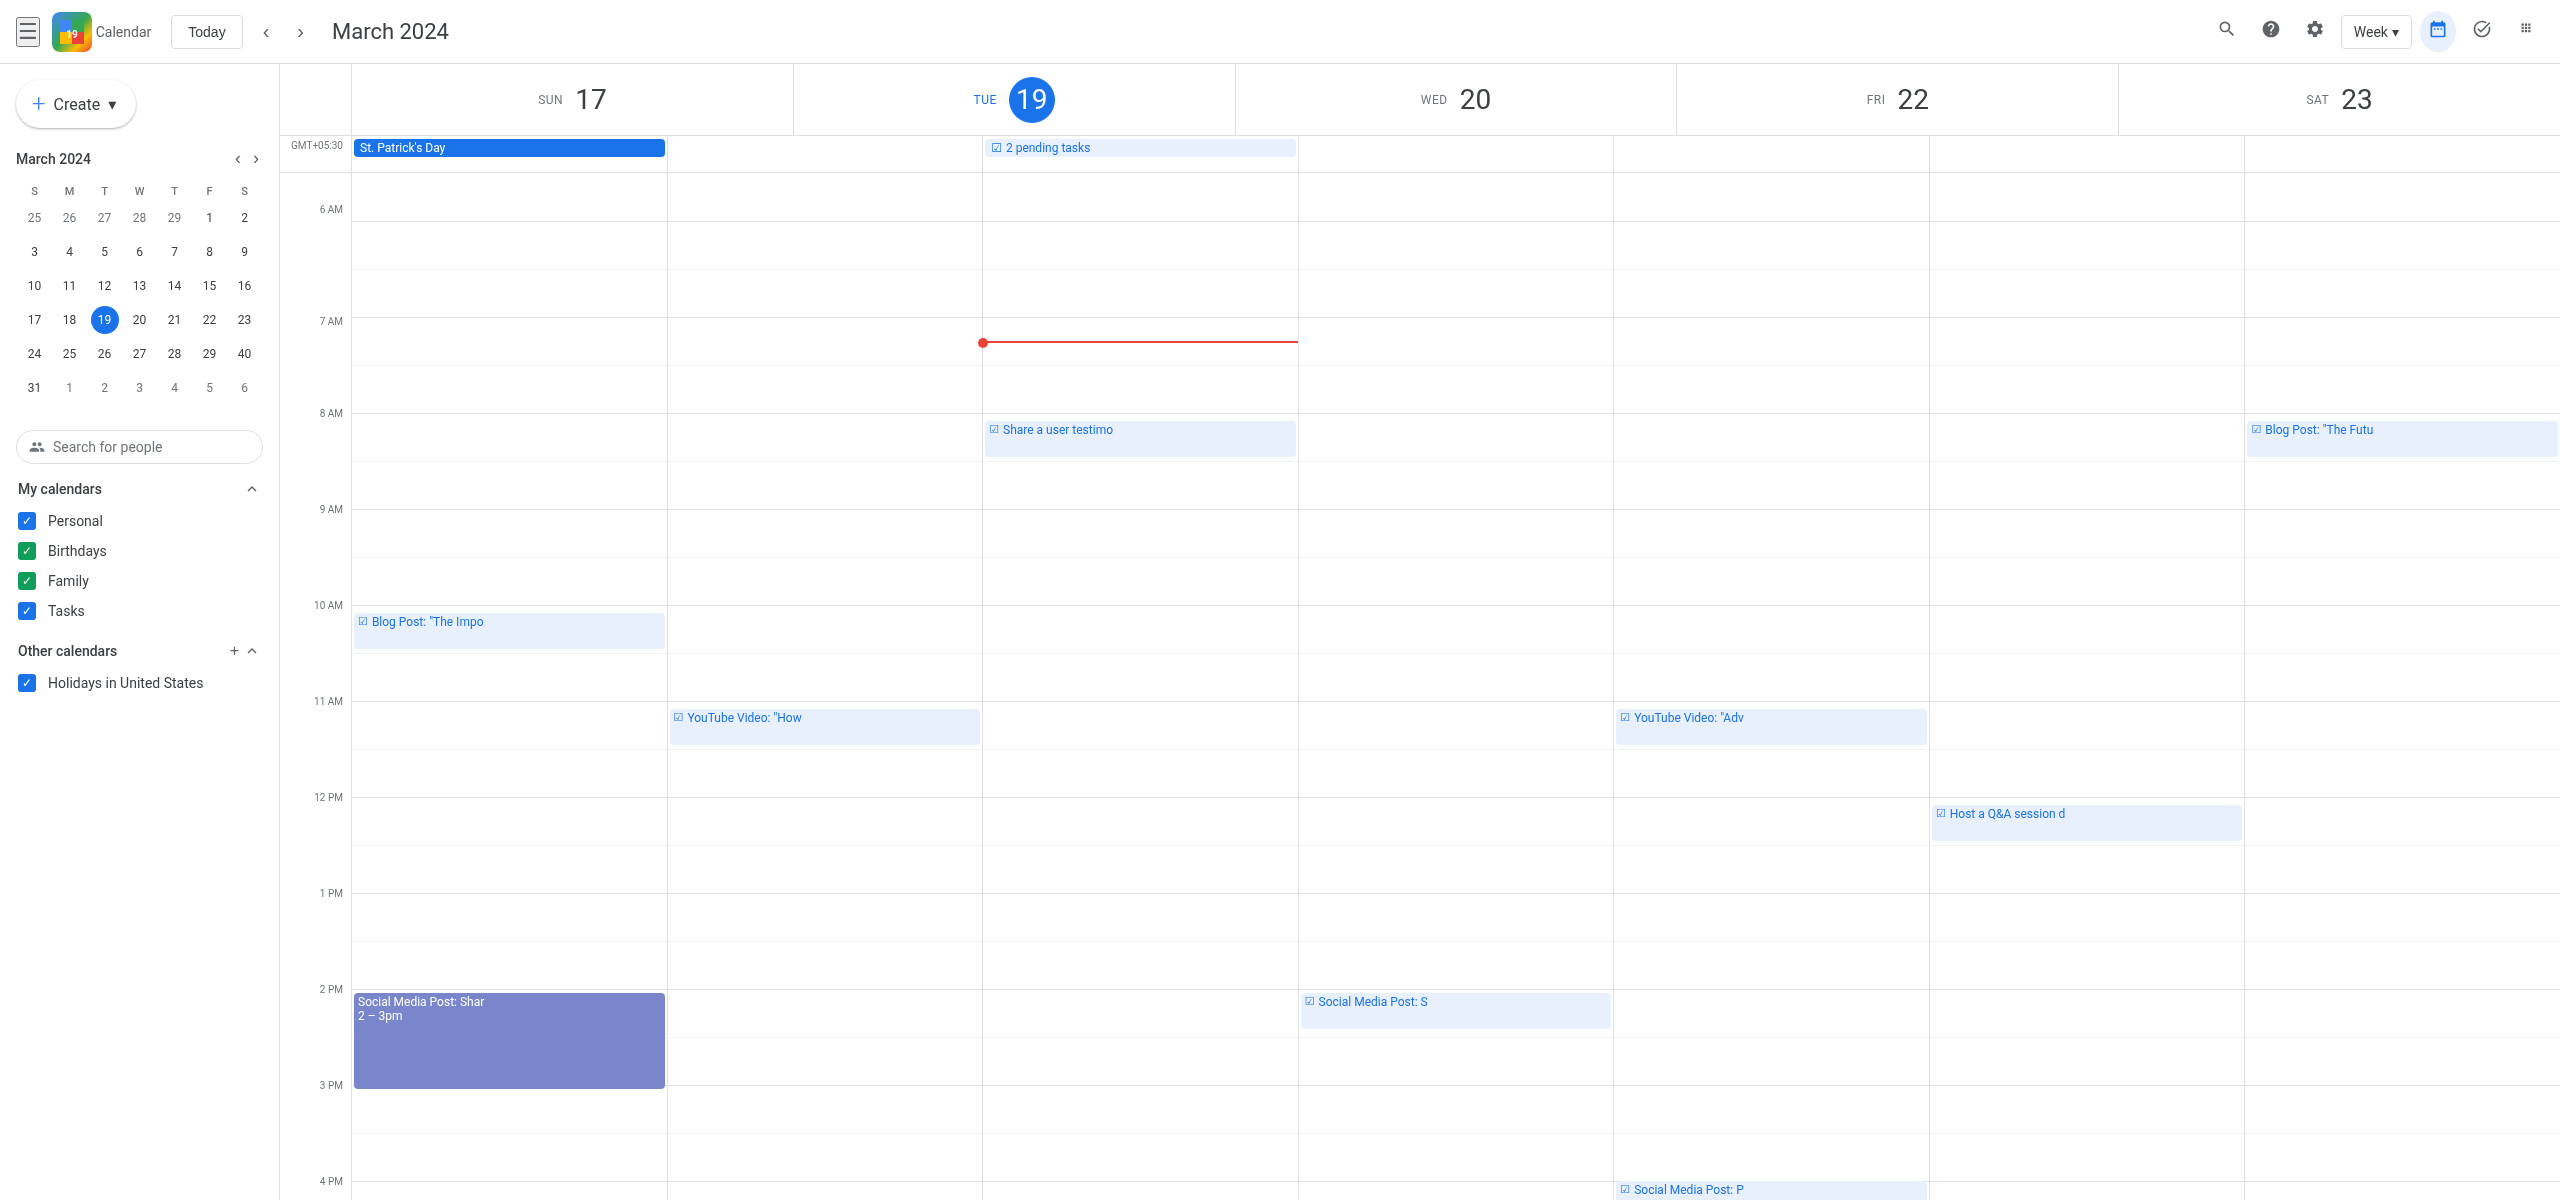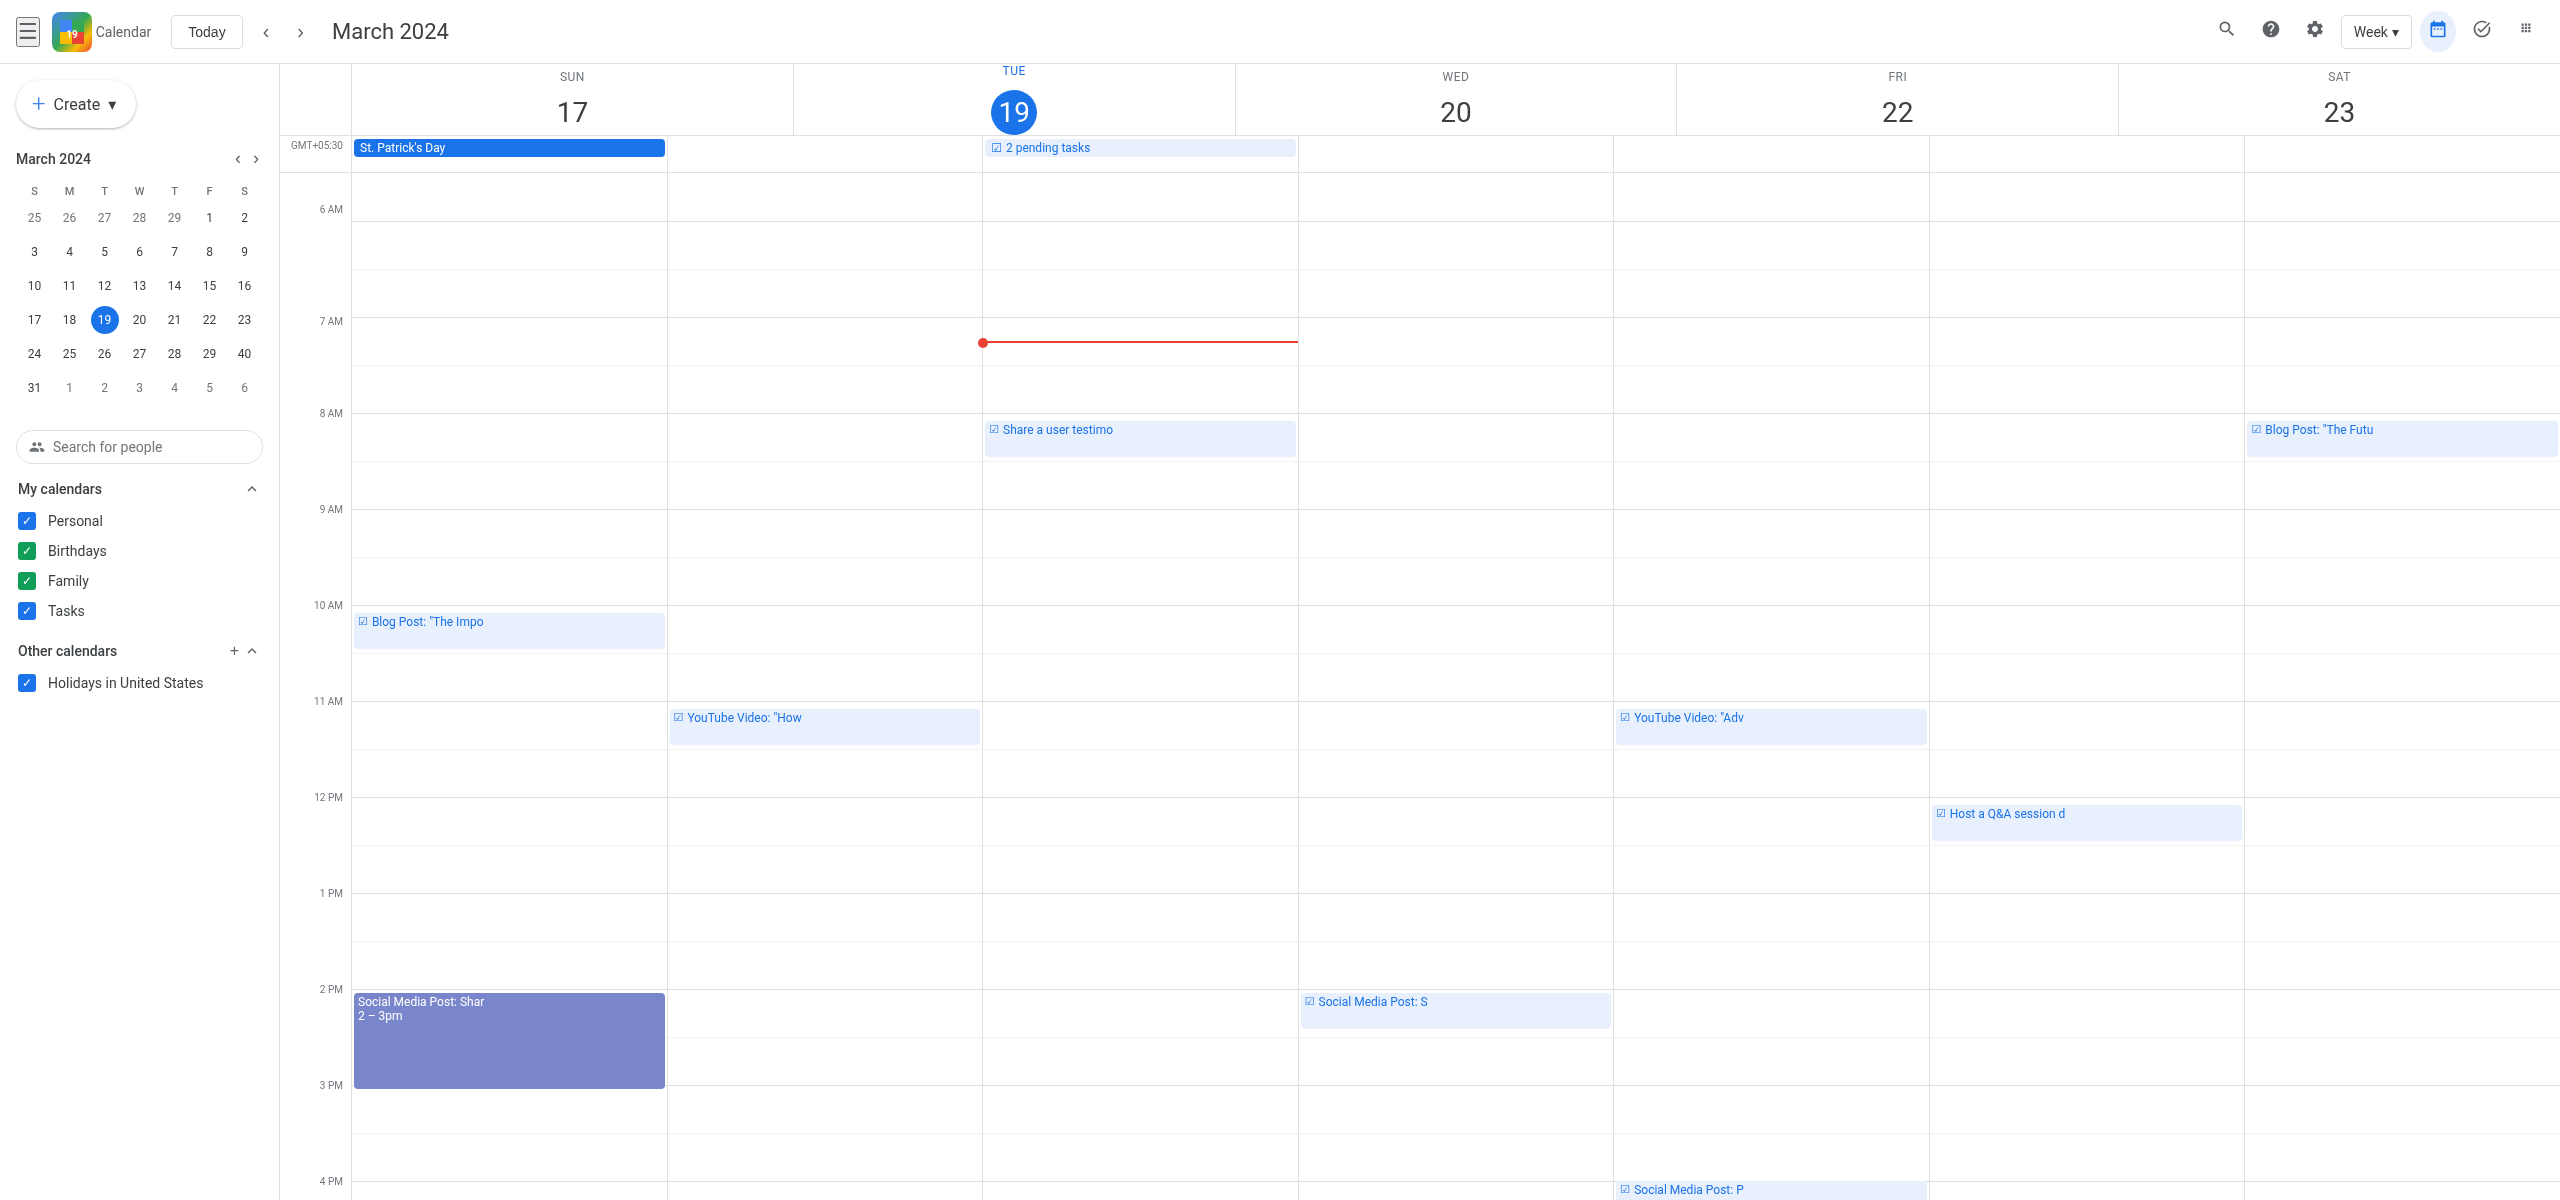--- a/index.html
+++ b/index.html
@@ -125,21 +125,21 @@
 
     
     .day-headers-row {
       display: flex;
       border-bottom: 1px solid #e0e0e0;
       height: 72px;
     }
     .time-gutter-header { width: 72px; min-width: 72px; border-right: 1px solid #e0e0e0; }
     .day-header {
       flex: 1;
-      display: flex; flex-direction: column; align-items: center; justify-content: center;
+      display: flex; flex-direction: row; align-items: center; justify-content: center;
       border-right: 1px solid #e0e0e0;
       cursor: pointer;
       gap: 12px;
     }
     .day-header:last-child { border-right: none; }
     .day-name { font-size: 12px; color: #70757a; text-transform: uppercase; letter-spacing: 0.5px; }
     .day-num { font-size: 28px; color: #3c4043; font-weight: 400; }
     .day-num-today {
       background: #1a73e8; color: white !important;
       border-radius: 50%; width: 46px; height: 46px;

